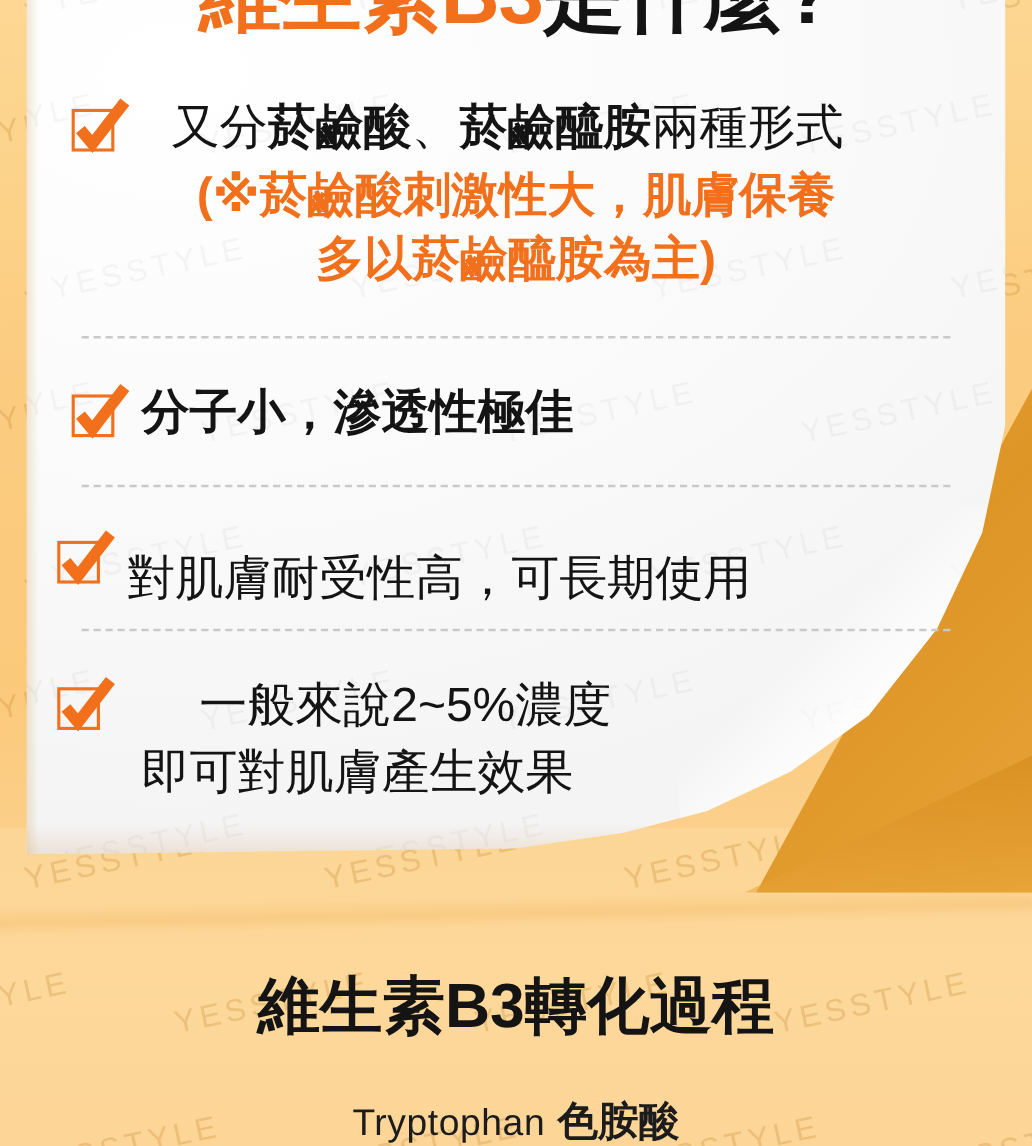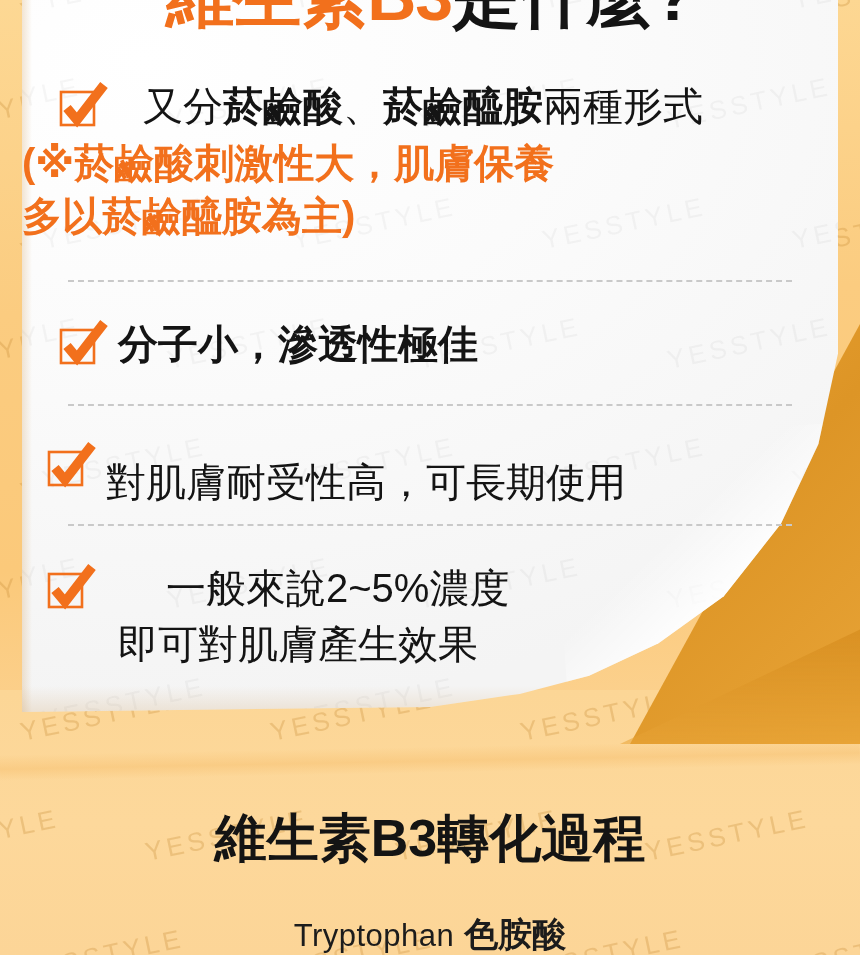--- a/index.html
+++ b/index.html
@@ -131,21 +131,21 @@
   .chk svg{display:block;width:48px;height:44px;overflow:visible;}
 
   .txt{
     position:absolute;color:#141414;
     font-size:40px;line-height:1.12;
     letter-spacing:0px;white-space:nowrap;
   }
   .txt b{font-weight:bold;}
 
   .sub{
-    position:absolute;left:0;width:816px;text-align:left;
+    position:absolute;left:0;width:816px;text-align:center;
     color:#f2701c;font-weight:bold;font-size:40px;line-height:1.18;
     white-space:nowrap;
   }
 
   .divider{
     position:absolute;left:46px;width:724px;height:0;
     border-top:2px dashed #c9c9c9;
   }
 
   

